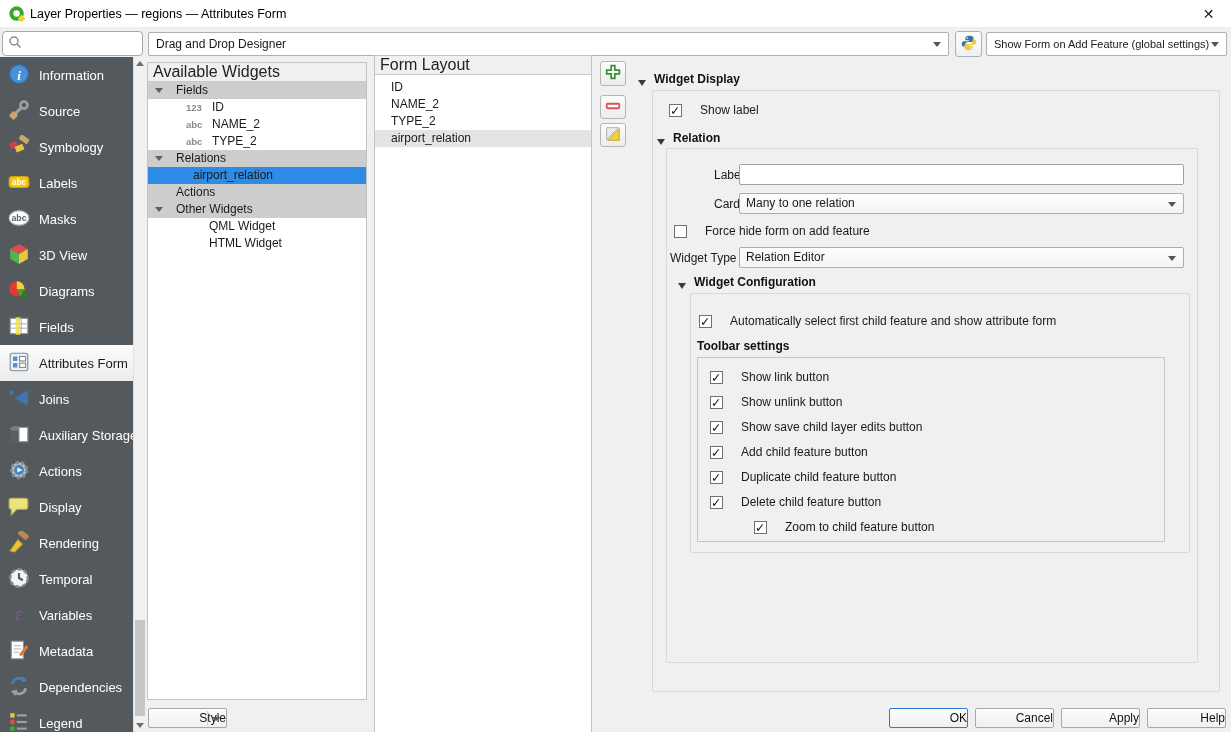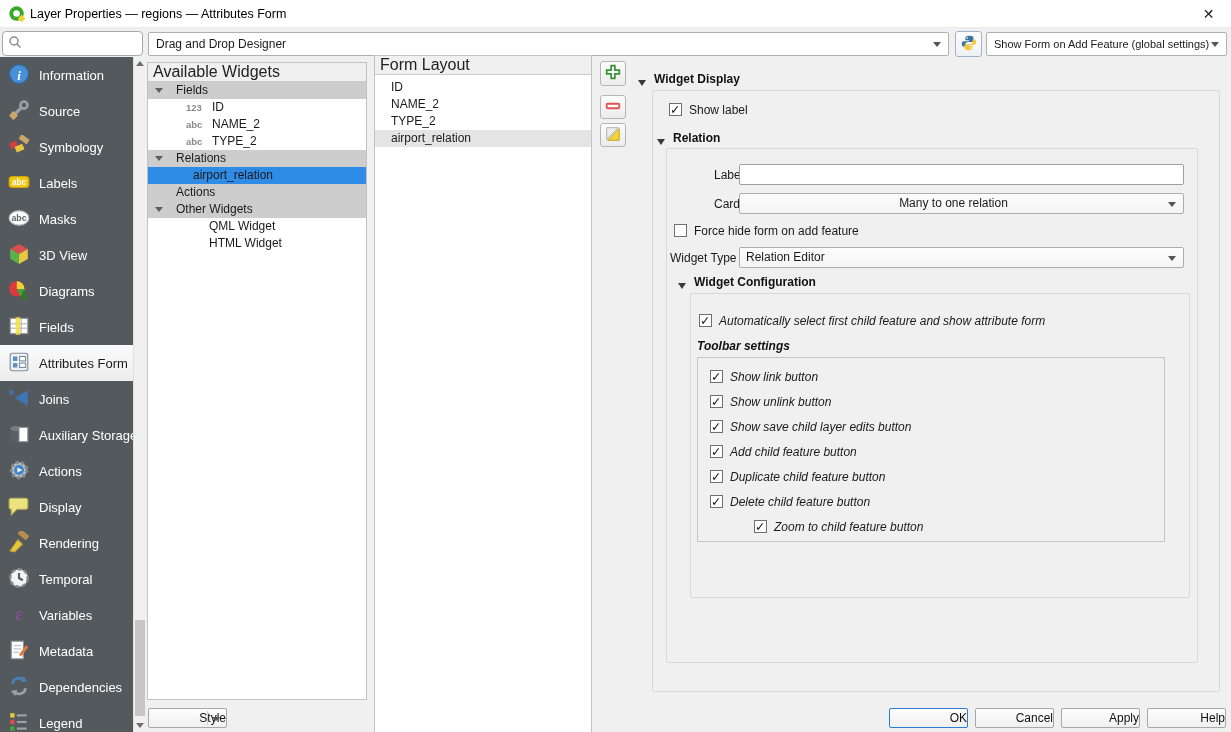--- a/index.html
+++ b/index.html
@@ -53,21 +53,21 @@
   .fl-label { position:absolute; left:16px; }
 
   
   .midbtn { left:600px; width:26px; background:linear-gradient(#fcfcfc,#ececec); border:1px solid #b5b5b5; border-radius:3px; display:flex; align-items:center; justify-content:center; }
 
   
   #right-panel { left:630px; top:60px; width:598px; height:640px; }
   .gframe { position:absolute; border:1px solid #d9d9d9; border-radius:2px; }
   .sec-header { position:absolute; display:flex; align-items:flex-end; gap:8px; font-weight:bold; font-size:12px; color:#111; }
   .tri { width:0; height:0; border-left:4.5px solid transparent; border-right:4.5px solid transparent; border-top:6px solid #3a3a3a; }
-  .cbrow { position:absolute; display:flex; align-items:flex-start; gap:7px; font-size:12px; white-space:nowrap; }
+  .cbrow { position:absolute; display:flex; align-items:flex-end; gap:18px; font-size:12px; white-space:nowrap; }
   .cb { display:inline-block; width:13px; height:13px; background:#fff; border:1px solid #707070; position:relative; flex:none; }
   .cb.checked::before { content:"✓"; position:absolute; left:0px; top:-2px; font-size:12.5px; font-weight:bold; color:#101010; }
   .frm-label { position:absolute; font-size:12px; color:#1a1a1a; }
   .textinput { position:absolute; background:#fff; border:1px solid #9f9f9f; border-radius:2px; height:21px; }
   .textinput input { border:none; outline:none; width:100%; height:100%; background:transparent; font-size:12px; padding:0 5px; }
   .combo2 { position:absolute; height:21px; background:linear-gradient(#fdfdfd,#f4f4f4); border:1px solid #adadad; border-radius:2px; line-height:19px; padding:0 22px 0 6px; font-size:12px; white-space:nowrap; overflow:hidden; }
   .combo2 .arrow { position:absolute; right:7px; top:8px; width:0; height:0; border-left:4px solid transparent; border-right:4px solid transparent; border-top:5px solid #555; }
   #toolbar-box { position:absolute; left:6px; top:63px; width:468px; height:185px; border:1px solid #c6c6c6; }
   .bold-label { position:absolute; font-weight:bold; font-size:12px; color:#111; }
 
@@ -383,42 +383,42 @@
     </div>
 
     <div class="gframe" style="left:13px;top:57px;width:532px;height:515px;">
 
       <span class="frm-label" style="left:47px;top:19px;">Label</span>
       <div class="textinput" style="left:72px;top:15px;width:445px;">
         <input type="text" value="" style="">
       </div>
 
       <span class="frm-label" style="left:47px;top:48px;">Cardinality</span>
-      <div class="combo2" style="left:72px;top:44px;width:445px;text-align:center;">
+      <div class="combo2" style="left:72px;top:44px;width:445px;">
         <span>Many to one relation</span>
         <span class="arrow"></span>
       </div>
 
       <div class="cbrow" style="left:7px;top:75px;">
         <span class="cb"></span>
         <span>Force hide form on add feature</span>
       </div>
 
       <span class="frm-label" style="left:3px;top:102px;">Widget Type</span>
       <div class="combo2" style="left:72px;top:98px;width:445px;">
         <span>Relation Editor</span>
         <span class="arrow"></span>
       </div>
 
       <div class="sec-header" style="left:11px;top:126px;">
         <span class="tri"></span>
         <span>Widget Configuration</span>
       </div>
 
-      <div class="gframe" style="left:23px;top:144px;width:500px;height:305px;font-style:italic;">
+      <div class="gframe" style="left:23px;top:144px;width:500px;height:260px;">
 
         <div class="cbrow" style="left:8px;top:20px;">
           <span class="cb checked"></span>
           <span>Automatically select first child feature and show attribute form</span>
         </div>
 
         <span class="bold-label" style="left:6px;top:45px;">Toolbar settings</span>
 
         <div id="toolbar-box">
           <div class="cbrow" style="left:12px;top:12px;">

